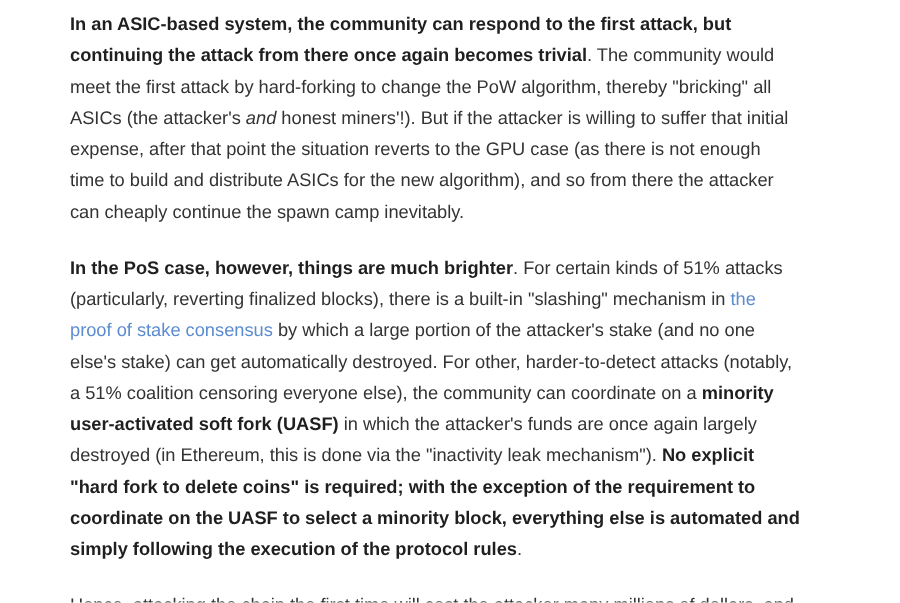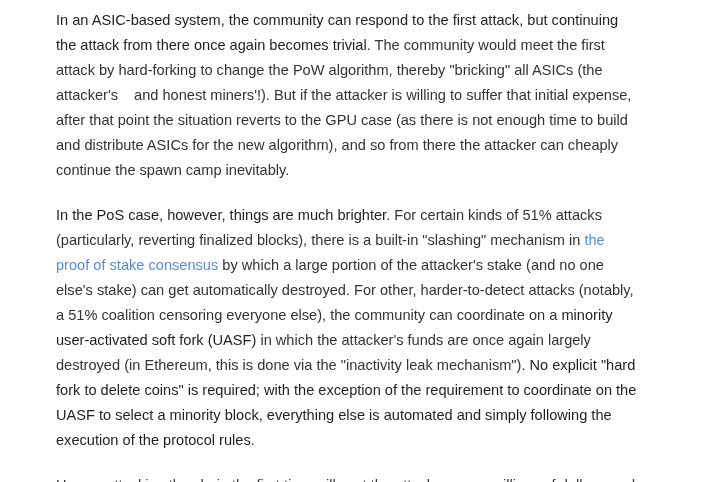--- a/index.html
+++ b/index.html
@@ -30,25 +30,25 @@
     margin: 0 0 20px 0;
     font-size: 14.6px;
     line-height: 25px;
     color: #333333;
     text-align: left;
   }
   p:last-child {
     margin-bottom: 0;
   }
   .b {
-    font-weight: normal;
+    font-weight: bold;
     color: #1f1f1f;
   }
   .i {
-    margin-left: 12px;
+    font-style: italic;
   }
   a.link {
     color: #5b8bd0;
     text-decoration: none;
   }
 </style>
 </head>
 <body>
 
 <div class="page">

